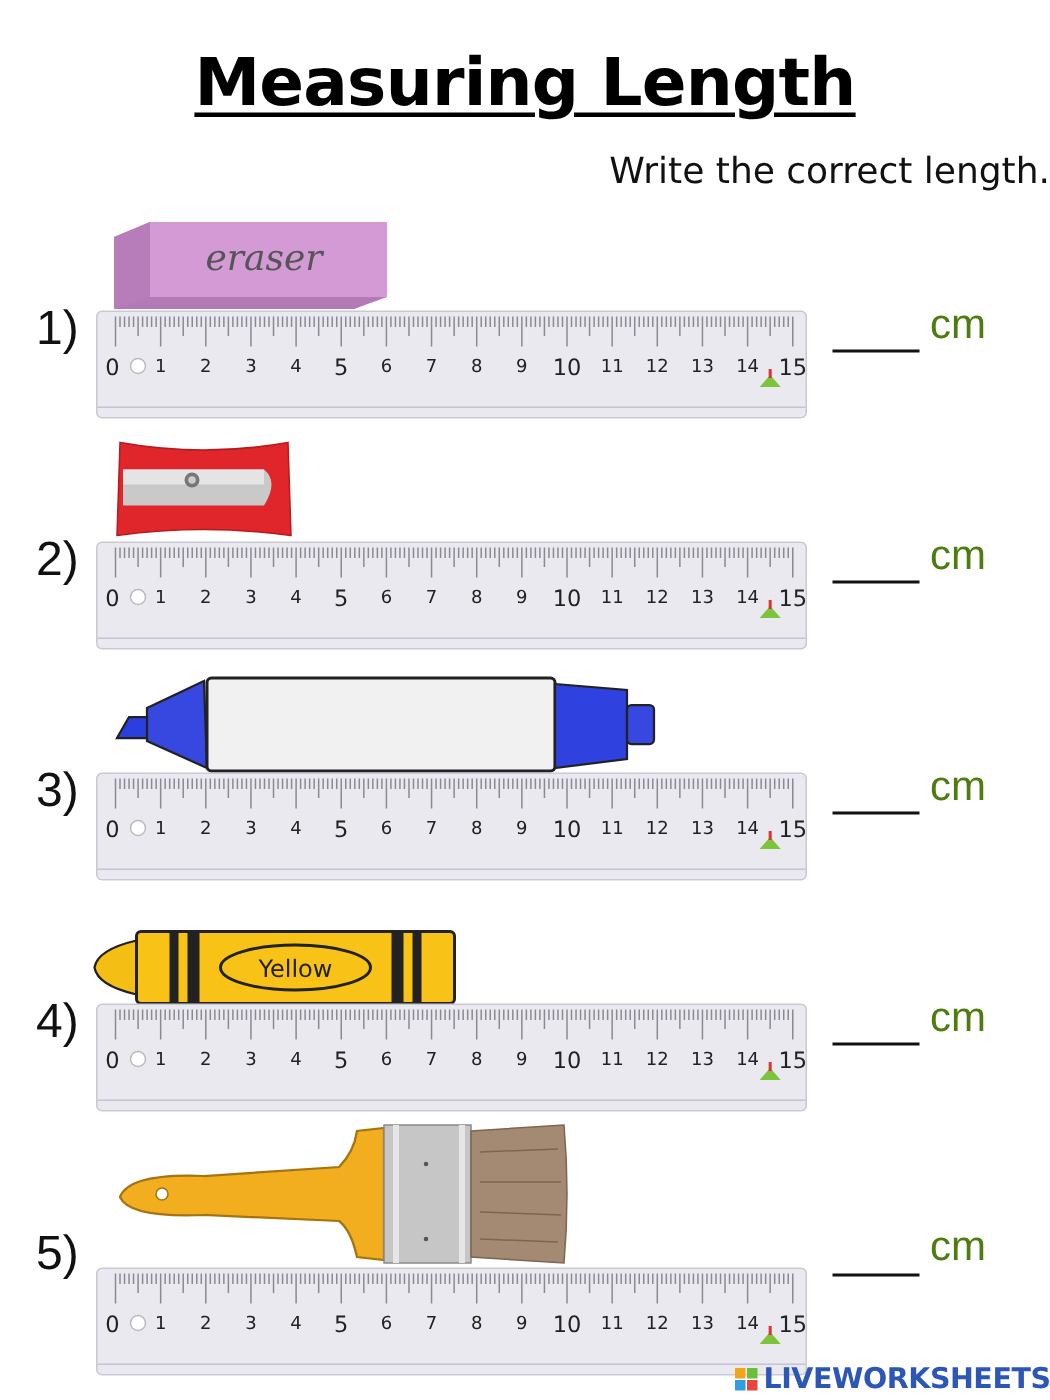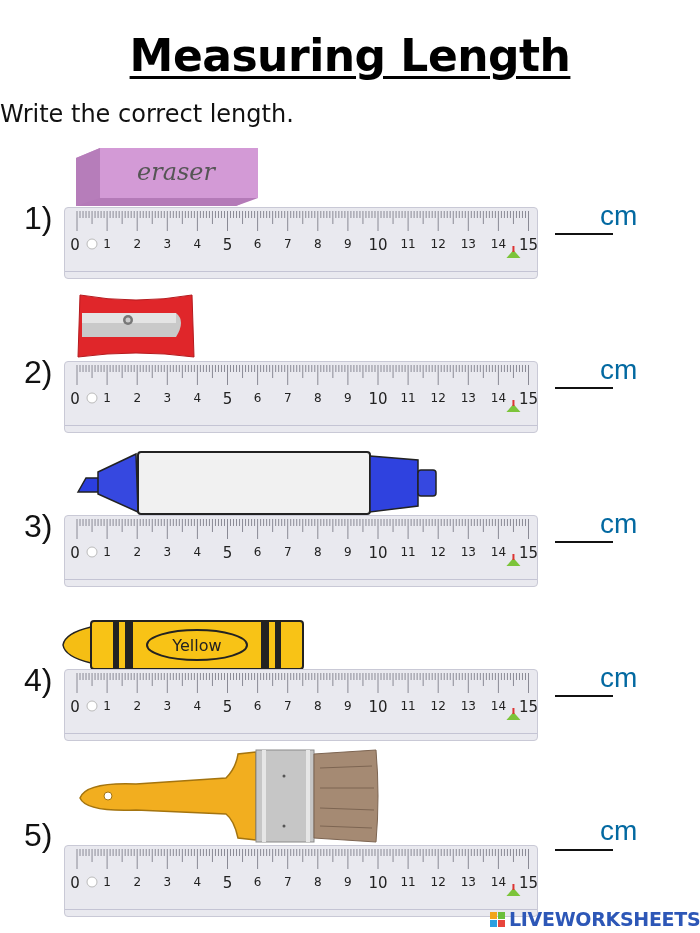--- a/index.html
+++ b/index.html
@@ -1,25 +1,25 @@
 <!DOCTYPE html>
 <html><head>
 <meta charset="utf-8">
 <style>
   html,body{margin:0;padding:0;background:#fff;}
   body{width:700px;height:933px;position:relative;overflow:hidden;font-family:"Liberation Sans",sans-serif;}
   .title{position:absolute;left:0;width:700px;top:30px;text-align:center;font-family:"DejaVu Sans",sans-serif;font-weight:bold;font-size:44px;color:#000;letter-spacing:-0.5px;}
   .title span{text-decoration:underline;text-decoration-thickness:3px;text-underline-offset:5px;}
-  .subtitle{position:absolute;left:0;width:700px;top:100px;text-align:left;font-family:"DejaVu Sans",sans-serif;font-size:24px;color:#111;}
+  .subtitle{position:absolute;left:0;width:700px;top:100px;text-align:right;font-family:"DejaVu Sans",sans-serif;font-size:24px;color:#111;}
   .qnum{position:absolute;left:24px;font-size:32px;color:#111;}
   .ruler{position:absolute;left:64px;width:474px;height:72px;background:#e9e9ef;border:1px solid #c9c9d6;border-radius:4px;box-sizing:border-box;}
   .ruler .base{position:absolute;left:0;right:0;bottom:6px;height:1px;background:#c4c4d4;}
   .ruler svg{position:absolute;left:0;top:0;}
   .answer{position:absolute;left:555px;width:58px;height:2px;background:#111;}
-  .unit{position:absolute;left:600px;font-size:28px;color:#0369a1;}
+  .unit{position:absolute;left:620px;font-size:28px;color:#4d7c0f;}
   .obj{position:absolute;}
   .brand{position:absolute;left:490px;top:908px;font-family:"DejaVu Sans",sans-serif;font-weight:bold;font-size:19px;color:#2d57b7;letter-spacing:-0.3px;display:flex;align-items:center;gap:2px;}
   .brand .logo{display:inline-grid;grid-template-columns:7px 7px;grid-template-rows:7px 7px;gap:1px;margin-right:2px;}
   .brand .logo i{display:block;}
 </style>
 </head>
 <body>
 
 <div class="title"><span>Measuring Length</span></div>
 <div class="subtitle">Write the correct length.</div>

